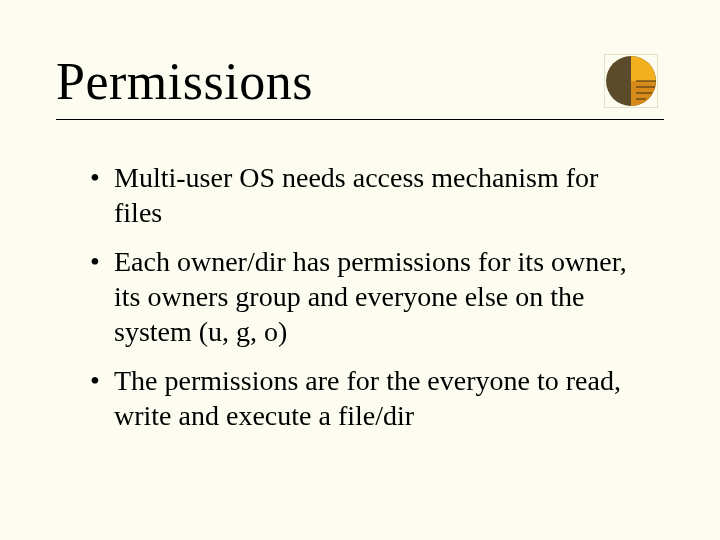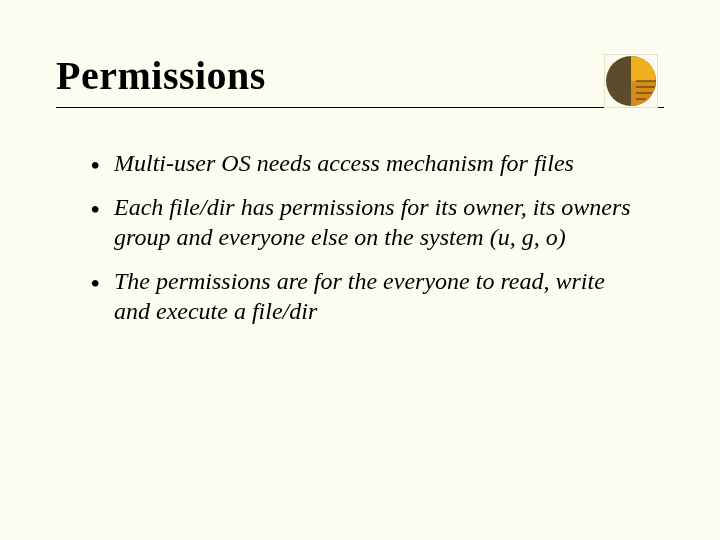--- a/index.html
+++ b/index.html
@@ -13,22 +13,22 @@
     overflow: hidden;
   }
   .slide {
     position: relative;
     width: 720px;
     height: 540px;
     box-sizing: border-box;
     padding: 52px 56px 0 56px;
   }
   .title {
-    font-size: 40px;
-    font-weight: 700;
+    font-size: 52px;
+    font-weight: 400;
     margin: 0 0 8px 0;
     letter-spacing: 0.5px;
   }
   .rule {
     border: none;
     border-top: 1px solid #000;
     margin: 0 0 40px 0;
     width: 100%;
   }
   .logo {
@@ -38,25 +38,24 @@
     width: 54px;
     height: 54px;
   }
   ul.bullets {
     margin: 0;
     padding: 0 20px 0 34px;
     list-style: none;
   }
   ul.bullets li {
     position: relative;
-    font-size: 24px;
+    font-size: 28px;
     line-height: 1.25;
     margin: 0 0 14px 0;
     padding-left: 24px;
-    font-style: italic;
   }
   ul.bullets li::before {
     content: "•";
     position: absolute;
     left: 0;
     top: 0;
     font-size: 28px;
     line-height: 1.25;
   }
 </style>
@@ -80,17 +79,17 @@
       </g>
       <rect x="0" y="0" width="54" height="54" fill="none" stroke="#c9c9a0" stroke-width="1"></rect>
     </svg>
   </div>
 
   <h1 class="title">Permissions</h1>
   <hr class="rule">
 
   <ul class="bullets">
     <li>Multi-user OS needs access mechanism for files</li>
-    <li>Each file/dir has permissions for its owner, its owners group and everyone else on the system (u, g, o)</li>
+    <li>Each owner/dir has permissions for its owner, its owners group and everyone else on the system (u, g, o)</li>
     <li>The permissions are for the everyone to read, write and execute a file/dir</li>
   </ul>
 
 </div>
 
 </body></html>

